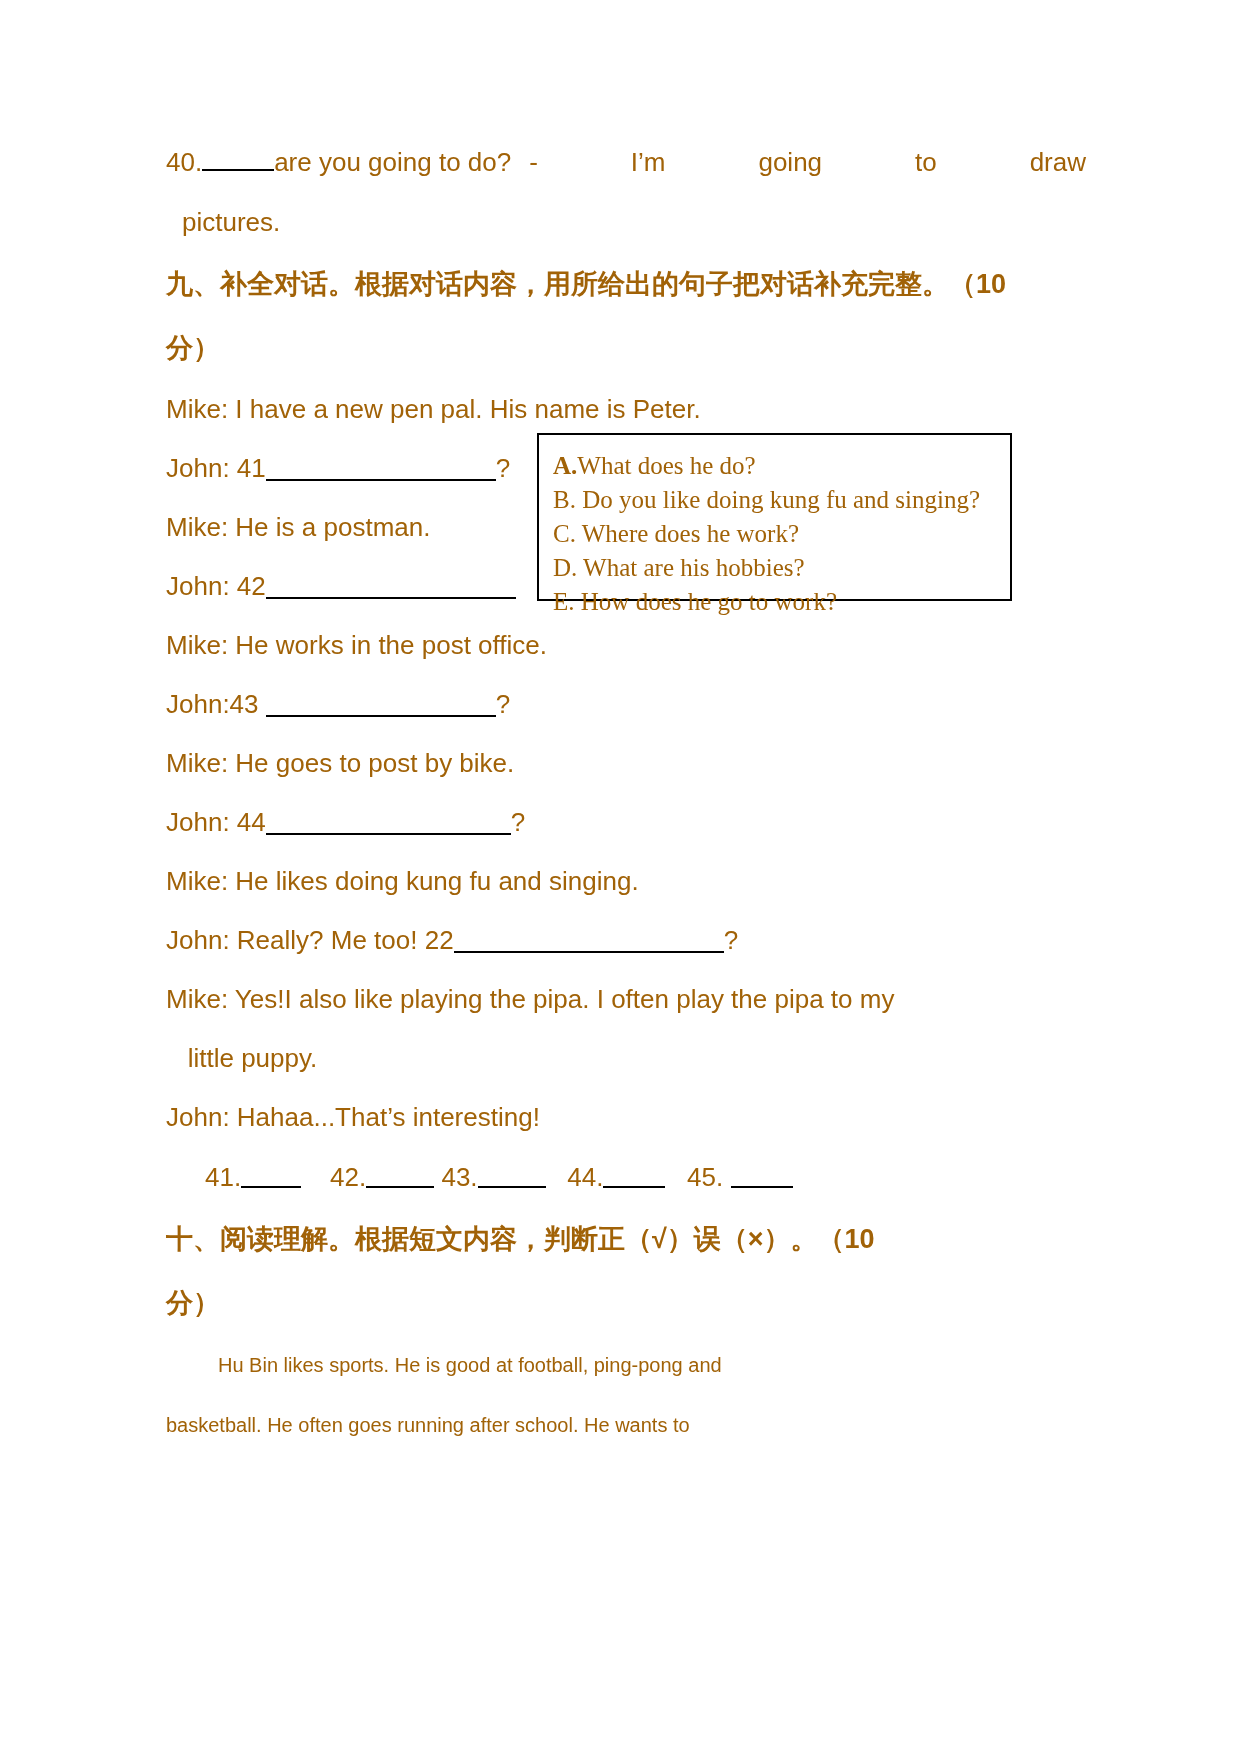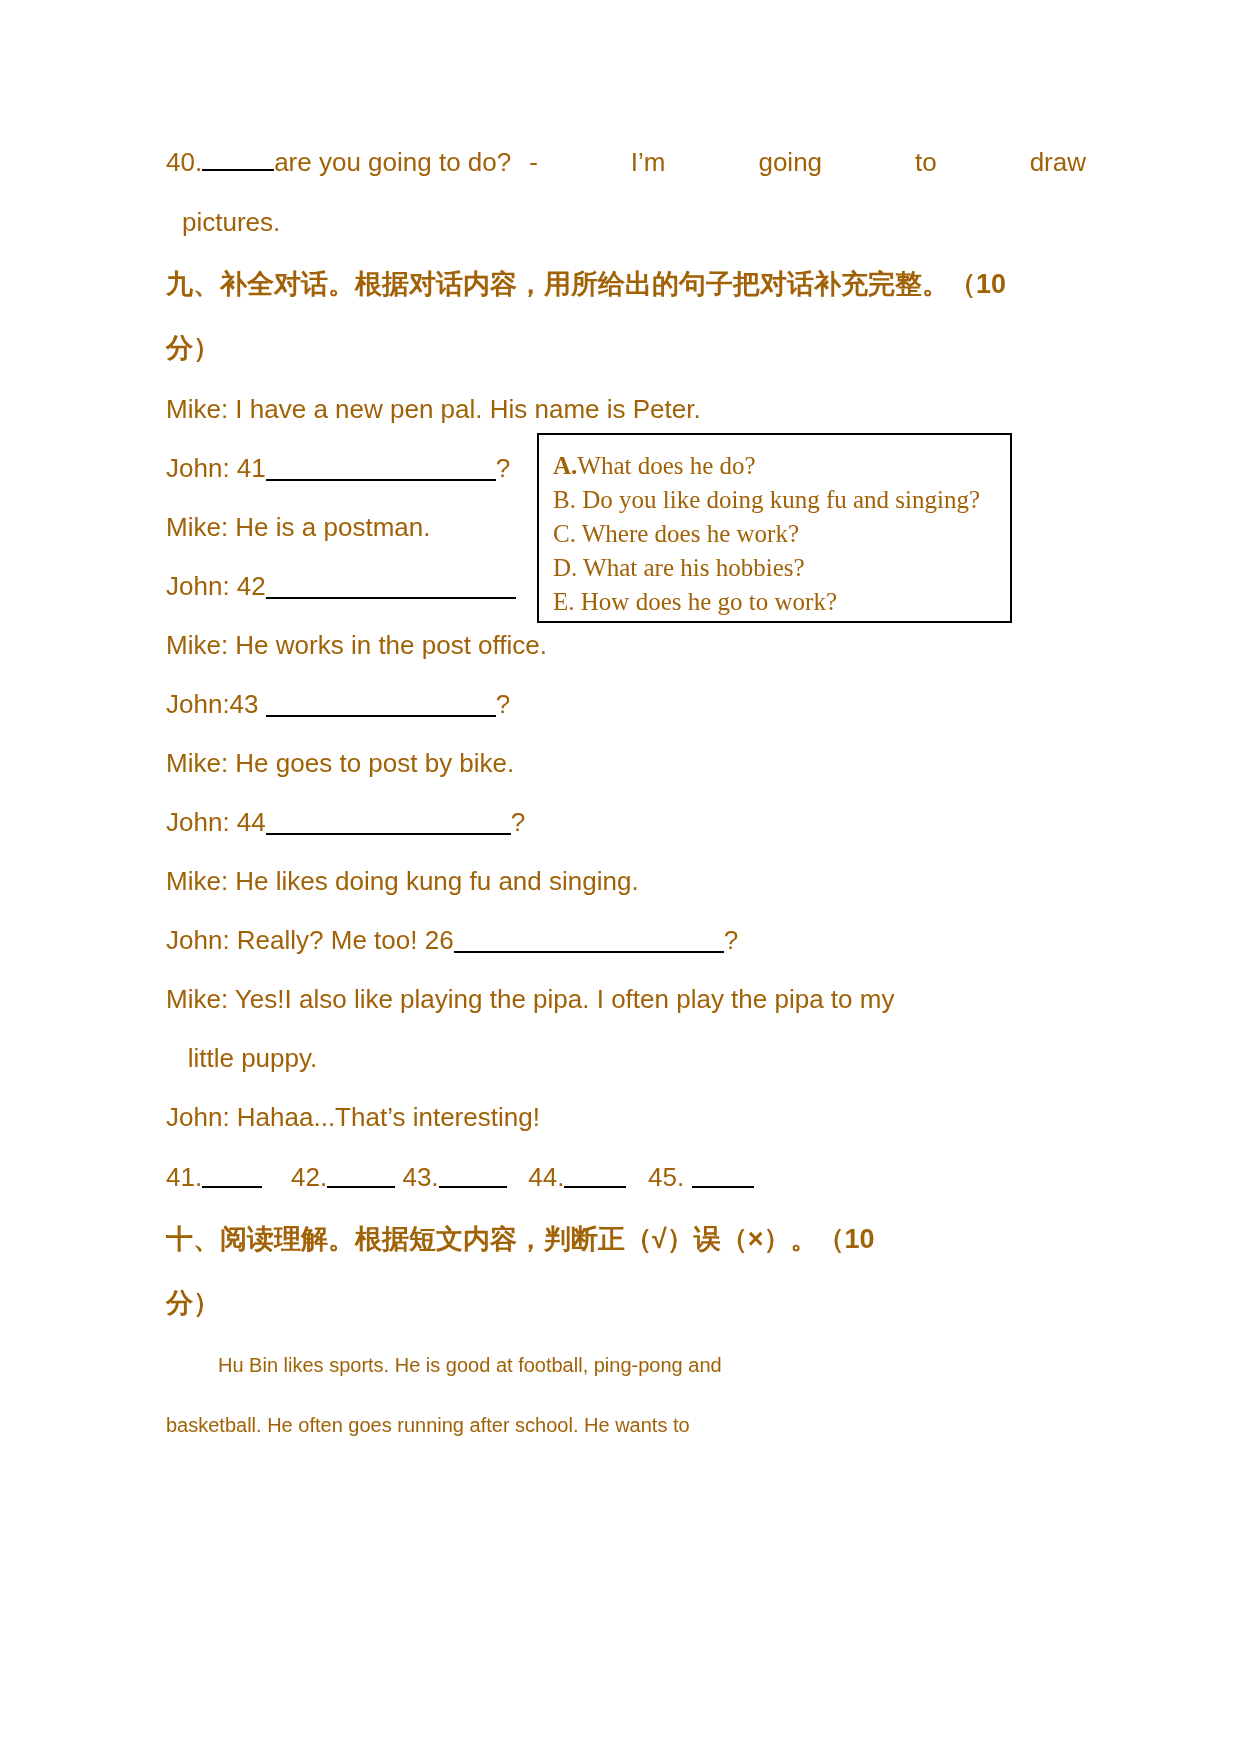--- a/index.html
+++ b/index.html
@@ -76,39 +76,40 @@
     height: 22px;
     vertical-align: -4px;
   }
 
   
   .optbox {
     position: absolute;
     left: 537px;
     top: 433px;
     width: 475px;
-    height: 190px;
+    height: 168px;
     border: 2.5px solid #000;
     box-sizing: border-box;
     padding: 14px 0 0 14px;
     background: #fff;
     font-family: "Liberation Serif", serif;
   }
   .optbox .opt {
     font-size: 25px;
     line-height: 34px;
     white-space: pre;
   }
   .optbox .opt .ltr-bold { font-weight: bold; }
 
   
   .answers {
     font-size: 26px;
     line-height: 60px;
     white-space: pre;
+    margin-left: 39px;
   }
   .answers .ab {
     display: inline-block;
     border-bottom: 2px solid #000;
     height: 20px;
     vertical-align: -2px;
   }
 
   
   .passage {
@@ -147,21 +148,21 @@
       <div class="dlg"><span>Mike: He works in the post office.</span></div>
 
       <div class="dlg"><span>John:43 </span><span class="b" style="width:230px"></span><span>?</span></div>
 
       <div class="dlg"><span>Mike: He goes to post by bike.</span></div>
 
       <div class="dlg"><span>John: 44</span><span class="b" style="width:245px"></span><span>?</span></div>
 
       <div class="dlg"><span>Mike: He likes doing kung fu and singing.</span></div>
 
-      <div class="dlg"><span>John: Really? Me too! 26</span><span class="b" style="width:270px"></span><span>?</span></div>
+      <div class="dlg"><span>John: Really? Me too! 22</span><span class="b" style="width:270px"></span><span>?</span></div>
 
       <div class="dlg"><span>Mike: Yes!I also like playing the pipa. I often play the pipa to my</span></div>
       <div class="dlg"><span>   little puppy.</span></div>
       <div class="dlg"><span>John: Hahaa...That’s interesting!</span></div>
     </div>
 
     <div class="answers"><span>41.</span><span class="ab" style="width:60px"></span>&nbsp;&nbsp;&nbsp;&nbsp;<span>42.</span><span class="ab" style="width:68px"></span>&nbsp;<span>43.</span><span class="ab" style="width:68px"></span>&nbsp;&nbsp;&nbsp;<span>44.</span><span class="ab" style="width:62px"></span>&nbsp;&nbsp;&nbsp;<span>45.</span>&nbsp;<span class="ab" style="width:62px"></span></div>
 
     <div class="heading">十、阅读理解。根据短文内容，判断正（√）误（×）。（10</div>
     <div class="heading">分）</div>

